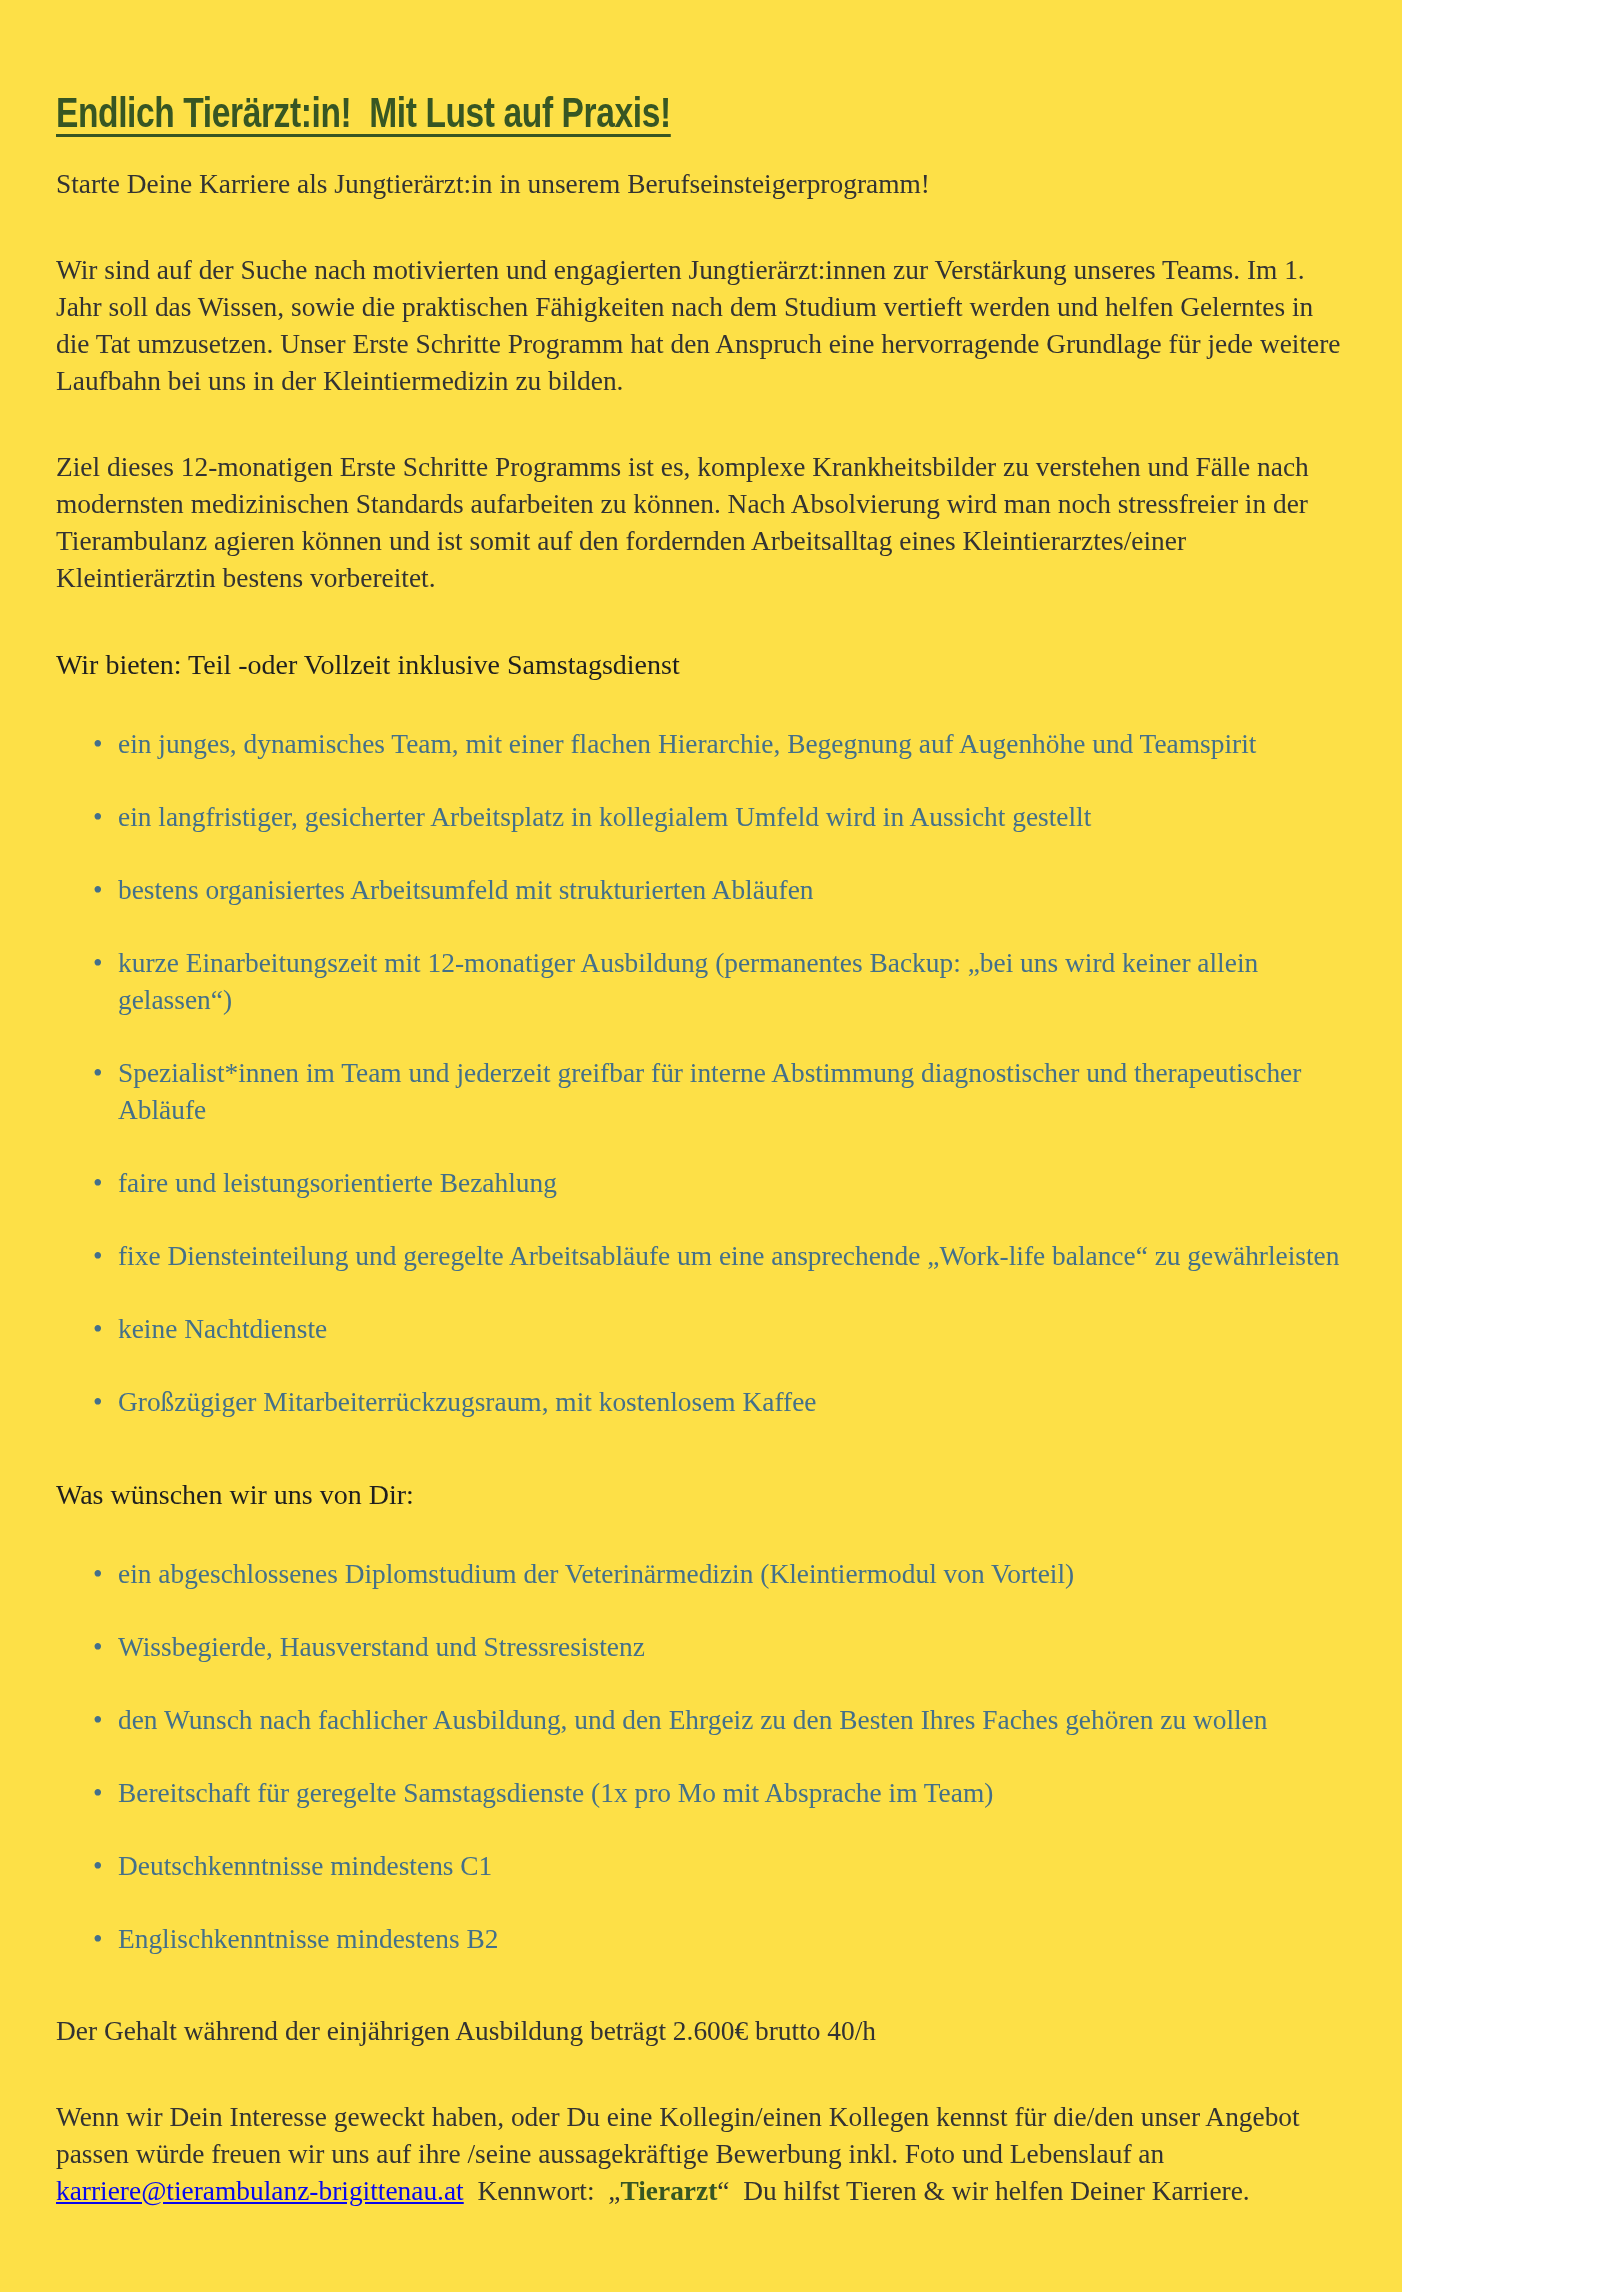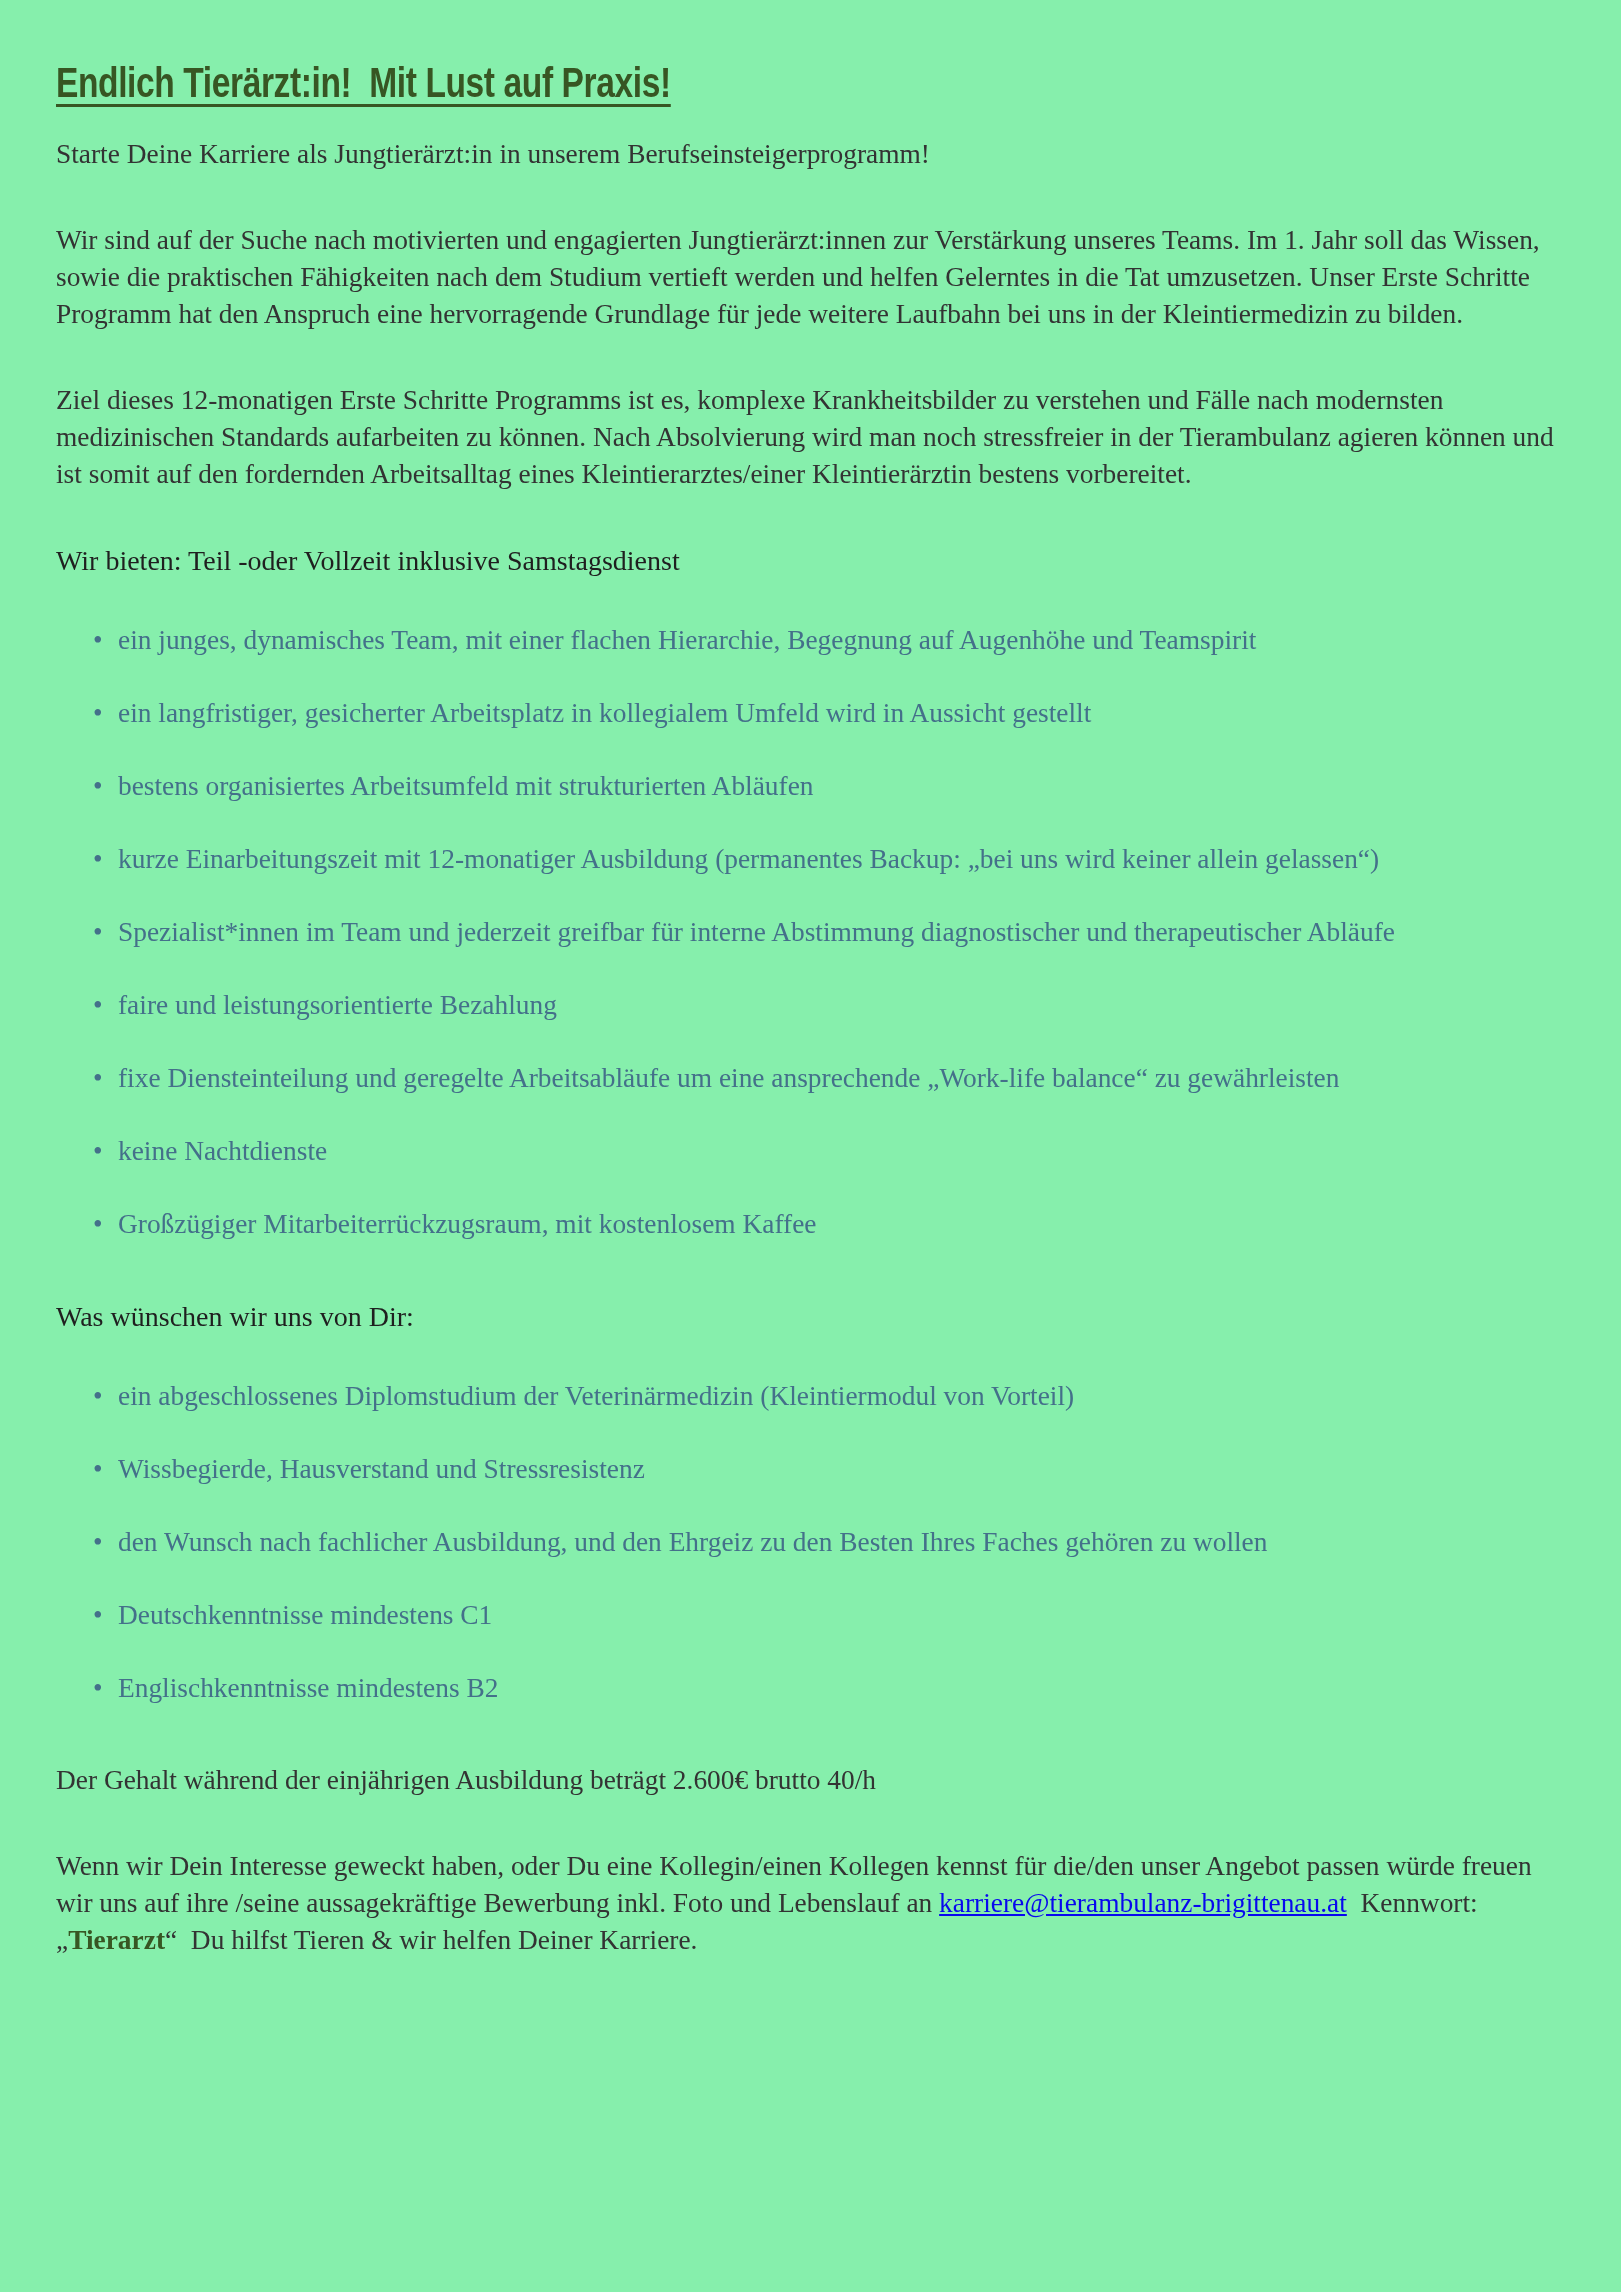--- a/index.html
+++ b/index.html
@@ -2,25 +2,25 @@
 <html lang="de" style="--heading_green: #375623; --bullet_teal: #44708a; --link_blue: #0808ee; --body_text: #333333;"><head>
 <meta charset="utf-8">
 <style>
   html, body {
     margin: 0;
     padding: 0;
     background: #ffffff;
   }
   .page {
     position: relative;
-    width: 1621px;
+    width: 1402px;
     height: 2293px;
     box-sizing: border-box;
-    background: #86efac;
-    padding: 58px 56px 0 56px;
+    background: #fde047;
+    padding: 88px 56px 0 56px;
     font-family: "Liberation Serif", serif;
     font-size: 27.4px;
     line-height: 37px;
     color: var(--body_text, #333333);
     overflow: hidden;
   }
   .doc-title {
     font-family: "Liberation Sans", sans-serif;
     font-weight: 700;
     font-size: 43px;
@@ -112,20 +112,21 @@
 
   <ul class="bullets">
 
       <li>ein abgeschlossenes Diplomstudium der Veterinärmedizin (Kleintiermodul von Vorteil)</li>
 
       <li>Wissbegierde, Hausverstand und Stressresistenz</li>
 
       <li>den Wunsch nach fachlicher Ausbildung, und den Ehrgeiz zu den Besten Ihres Faches gehören zu wollen</li>
 
 
+      <li>Bereitschaft für geregelte Samstagsdienste (1x pro Mo mit Absprache im Team)</li>
 
       <li>Deutschkenntnisse mindestens C1</li>
 
       <li>Englischkenntnisse mindestens B2</li>
     </ul>
 
   <p>Der Gehalt während der einjährigen Ausbildung beträgt 2.600€ brutto 40/h</p>
 
   <p class="closing"><span>Wenn wir Dein Interesse geweckt haben, oder Du eine Kollegin/einen Kollegen kennst für die/den unser Angebot passen würde freuen wir uns auf ihre /seine aussagekräftige Bewerbung inkl. Foto und Lebenslauf an </span><a class="email-link">karriere@tierambulanz-brigittenau.at</a><span>  Kennwort:  „</span><span class="keyword">Tierarzt</span><span>“  Du hilfst Tieren &amp; wir helfen Deiner Karriere.</span></p>
 

